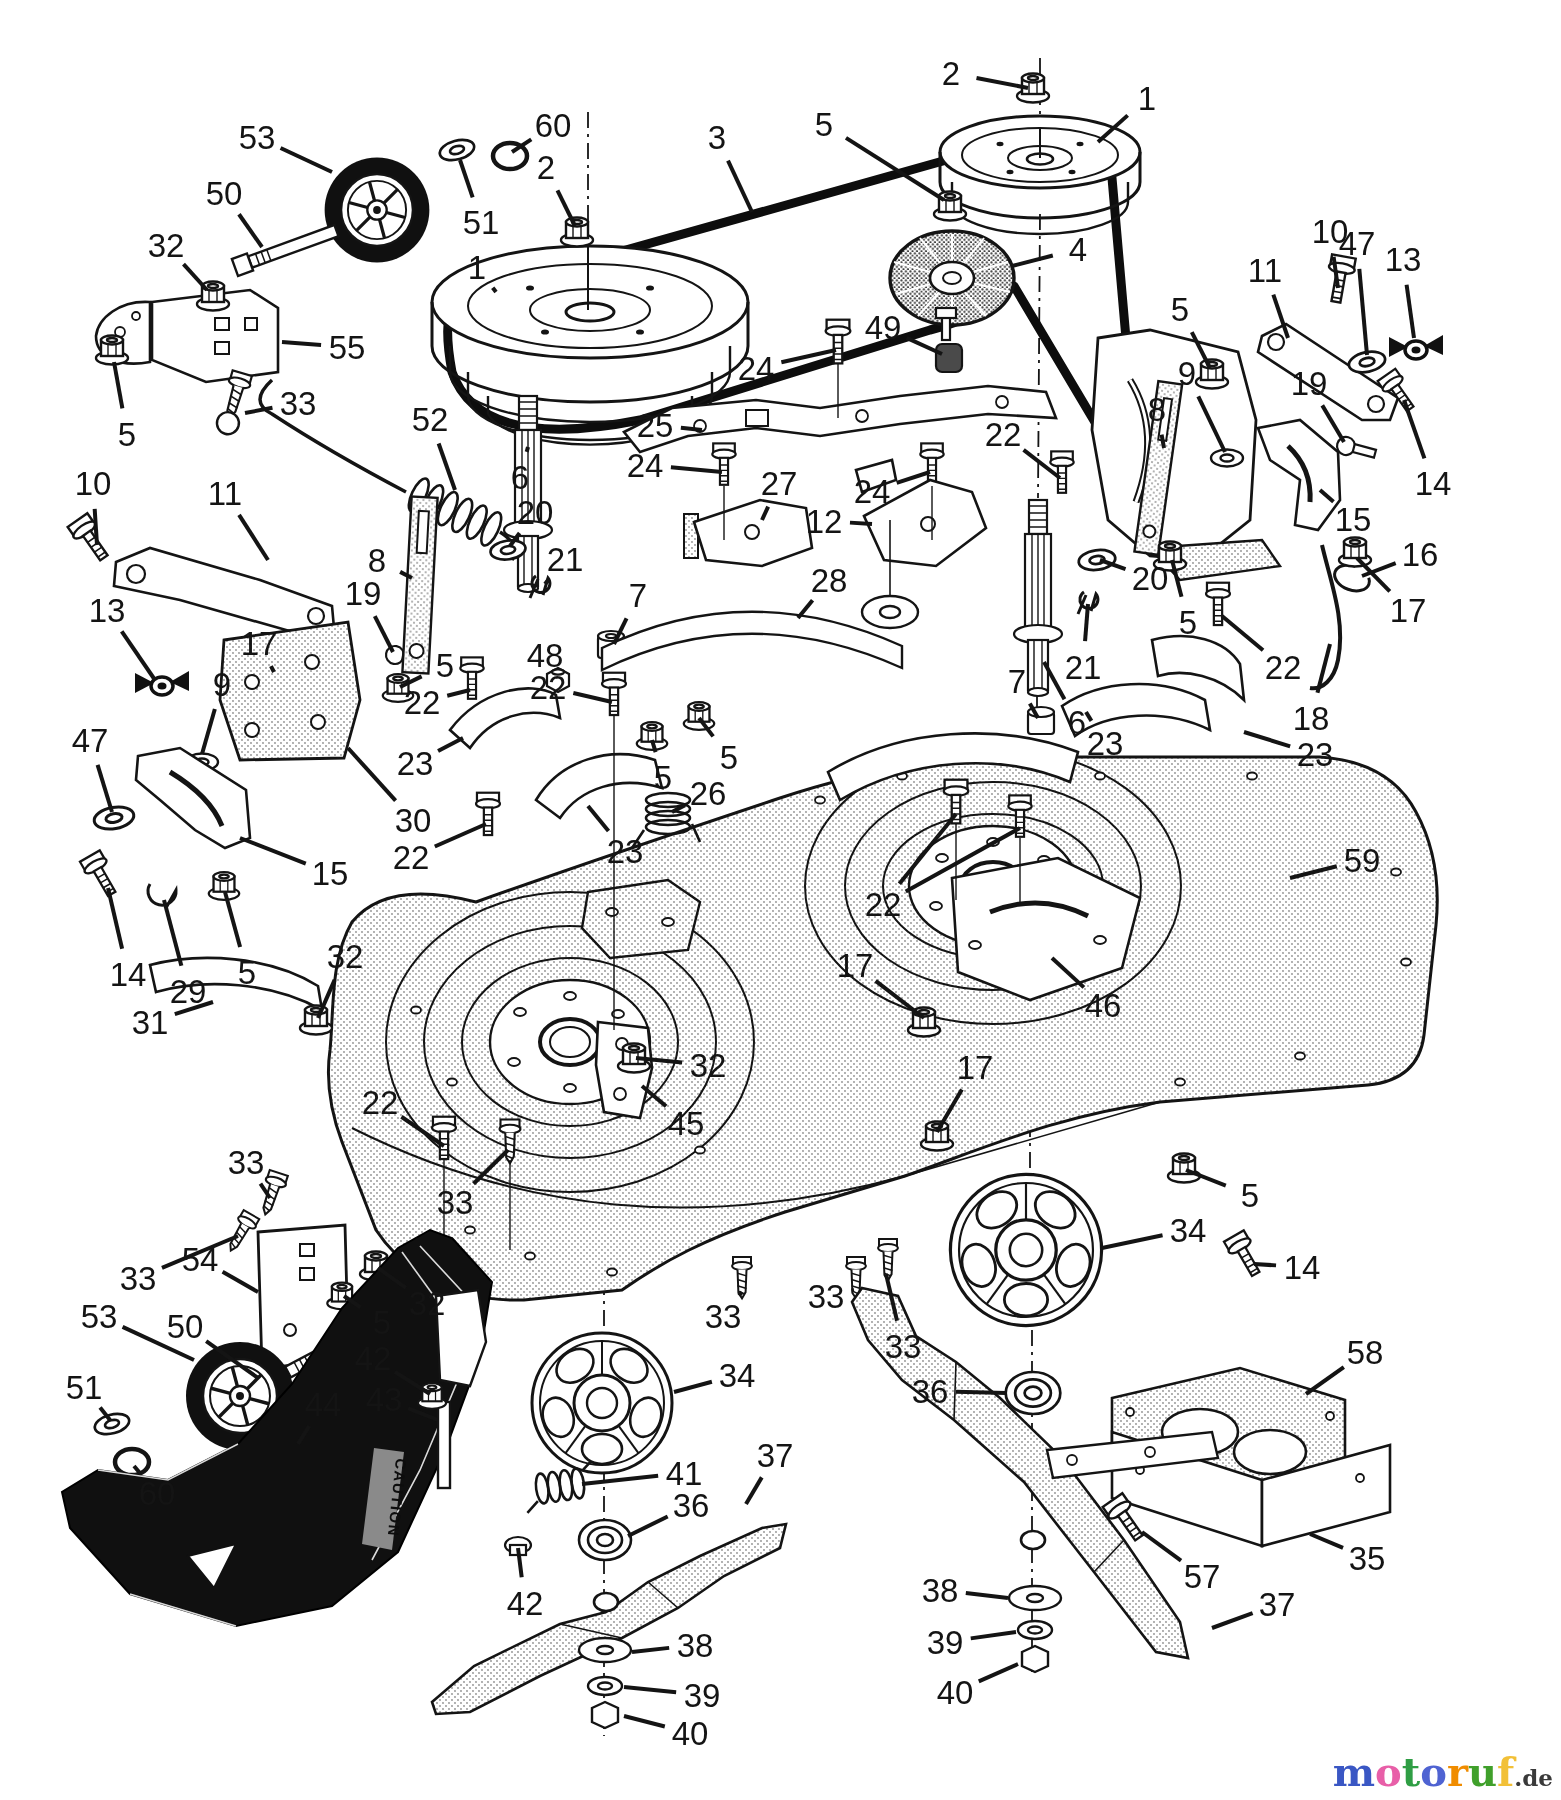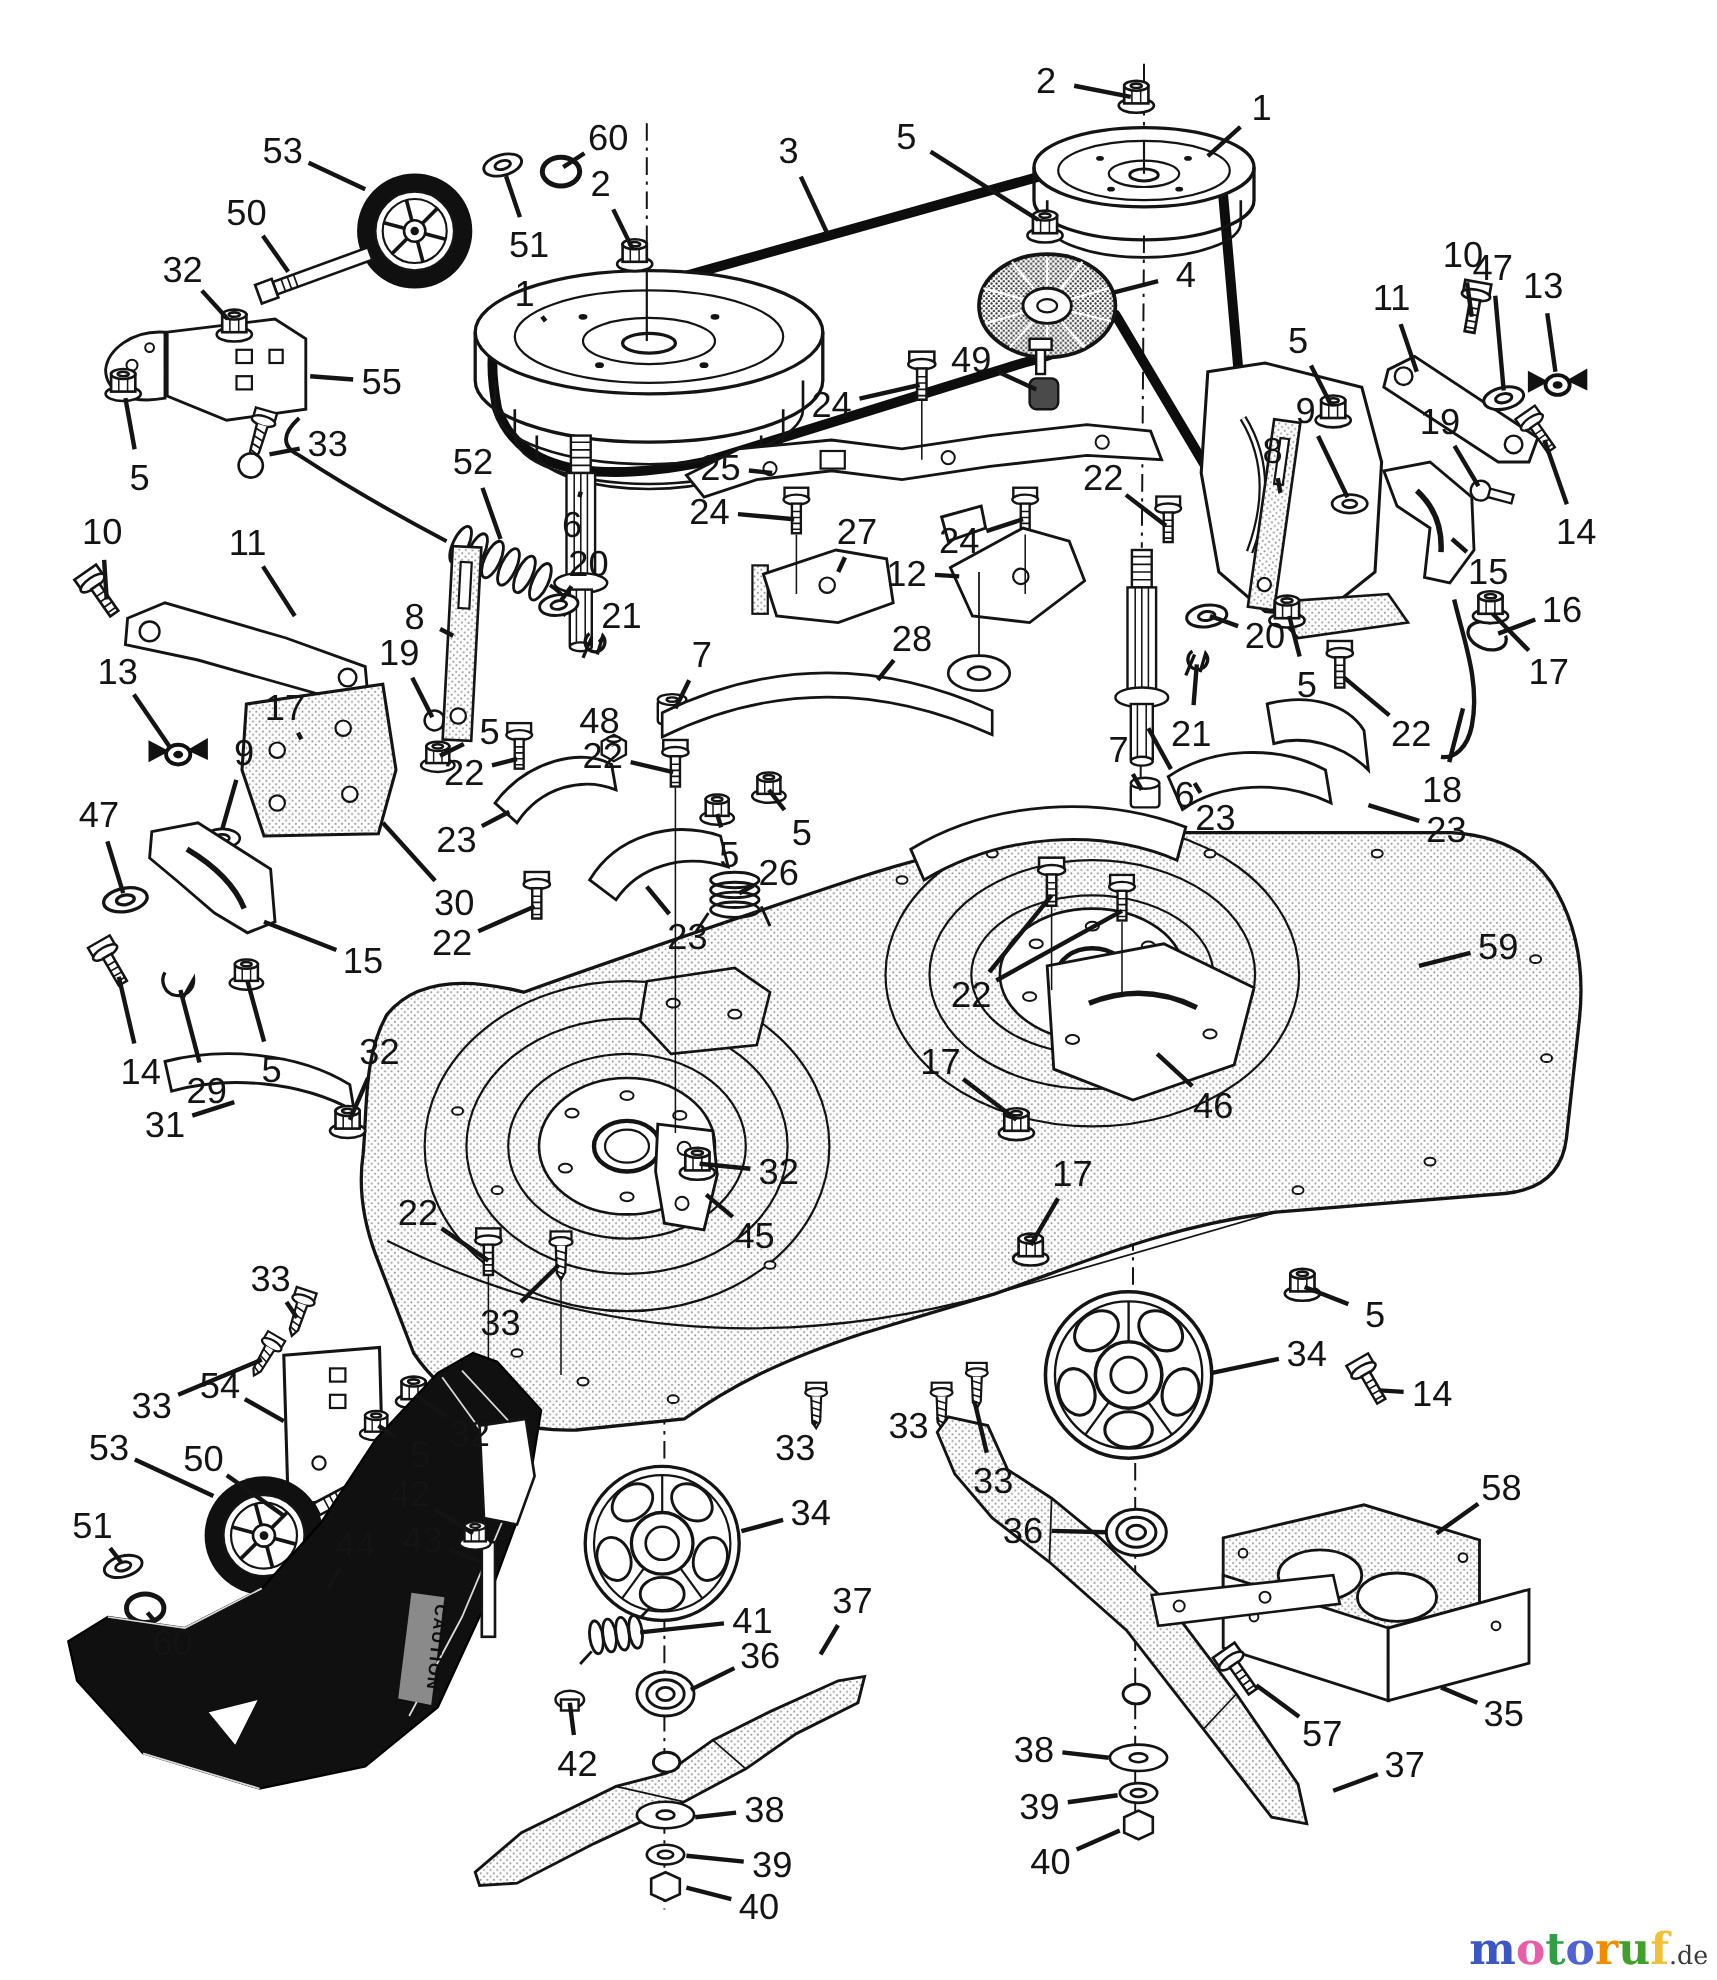--- a/index.html
+++ b/index.html
@@ -5,21 +5,21 @@
   html,body{margin:0;padding:0;background:#fff;}
   #page{position:relative;width:1561px;height:1800px;background:#fff;overflow:hidden;
         font-family:"Liberation Sans",sans-serif;}
   svg{position:absolute;left:0;top:0;}
   .callout{font-family:"Liberation Sans",sans-serif;font-size:33px;fill:#141414;
            text-anchor:middle;dominant-baseline:central;}
   .caution{font-family:"Liberation Sans",sans-serif;font-size:15px;font-weight:bold;
            fill:#0d0d0d;letter-spacing:1.5px;}
   #watermark{position:absolute;right:8px;bottom:8px;font-family:"DejaVu Serif",serif;
              font-weight:bold;font-size:40px;line-height:1;user-select:none;}
-  #watermark .wm-suffix{font-size:23px;font-weight:normal;}
+  #watermark .wm-suffix{font-size:23px;font-weight:bold;}
 </style>
 </head>
 <body>
 
 <div id="page">
 <svg width="1561" height="1800" viewBox="0 0 1561 1800">
   <defs>
     <pattern id="stip" width="6" height="6" patternUnits="userSpaceOnUse">
       <rect width="6" height="6" fill="#ffffff"></rect>
       <circle cx="2" cy="2" r="0.9" fill="#8f8f8f"></circle>

